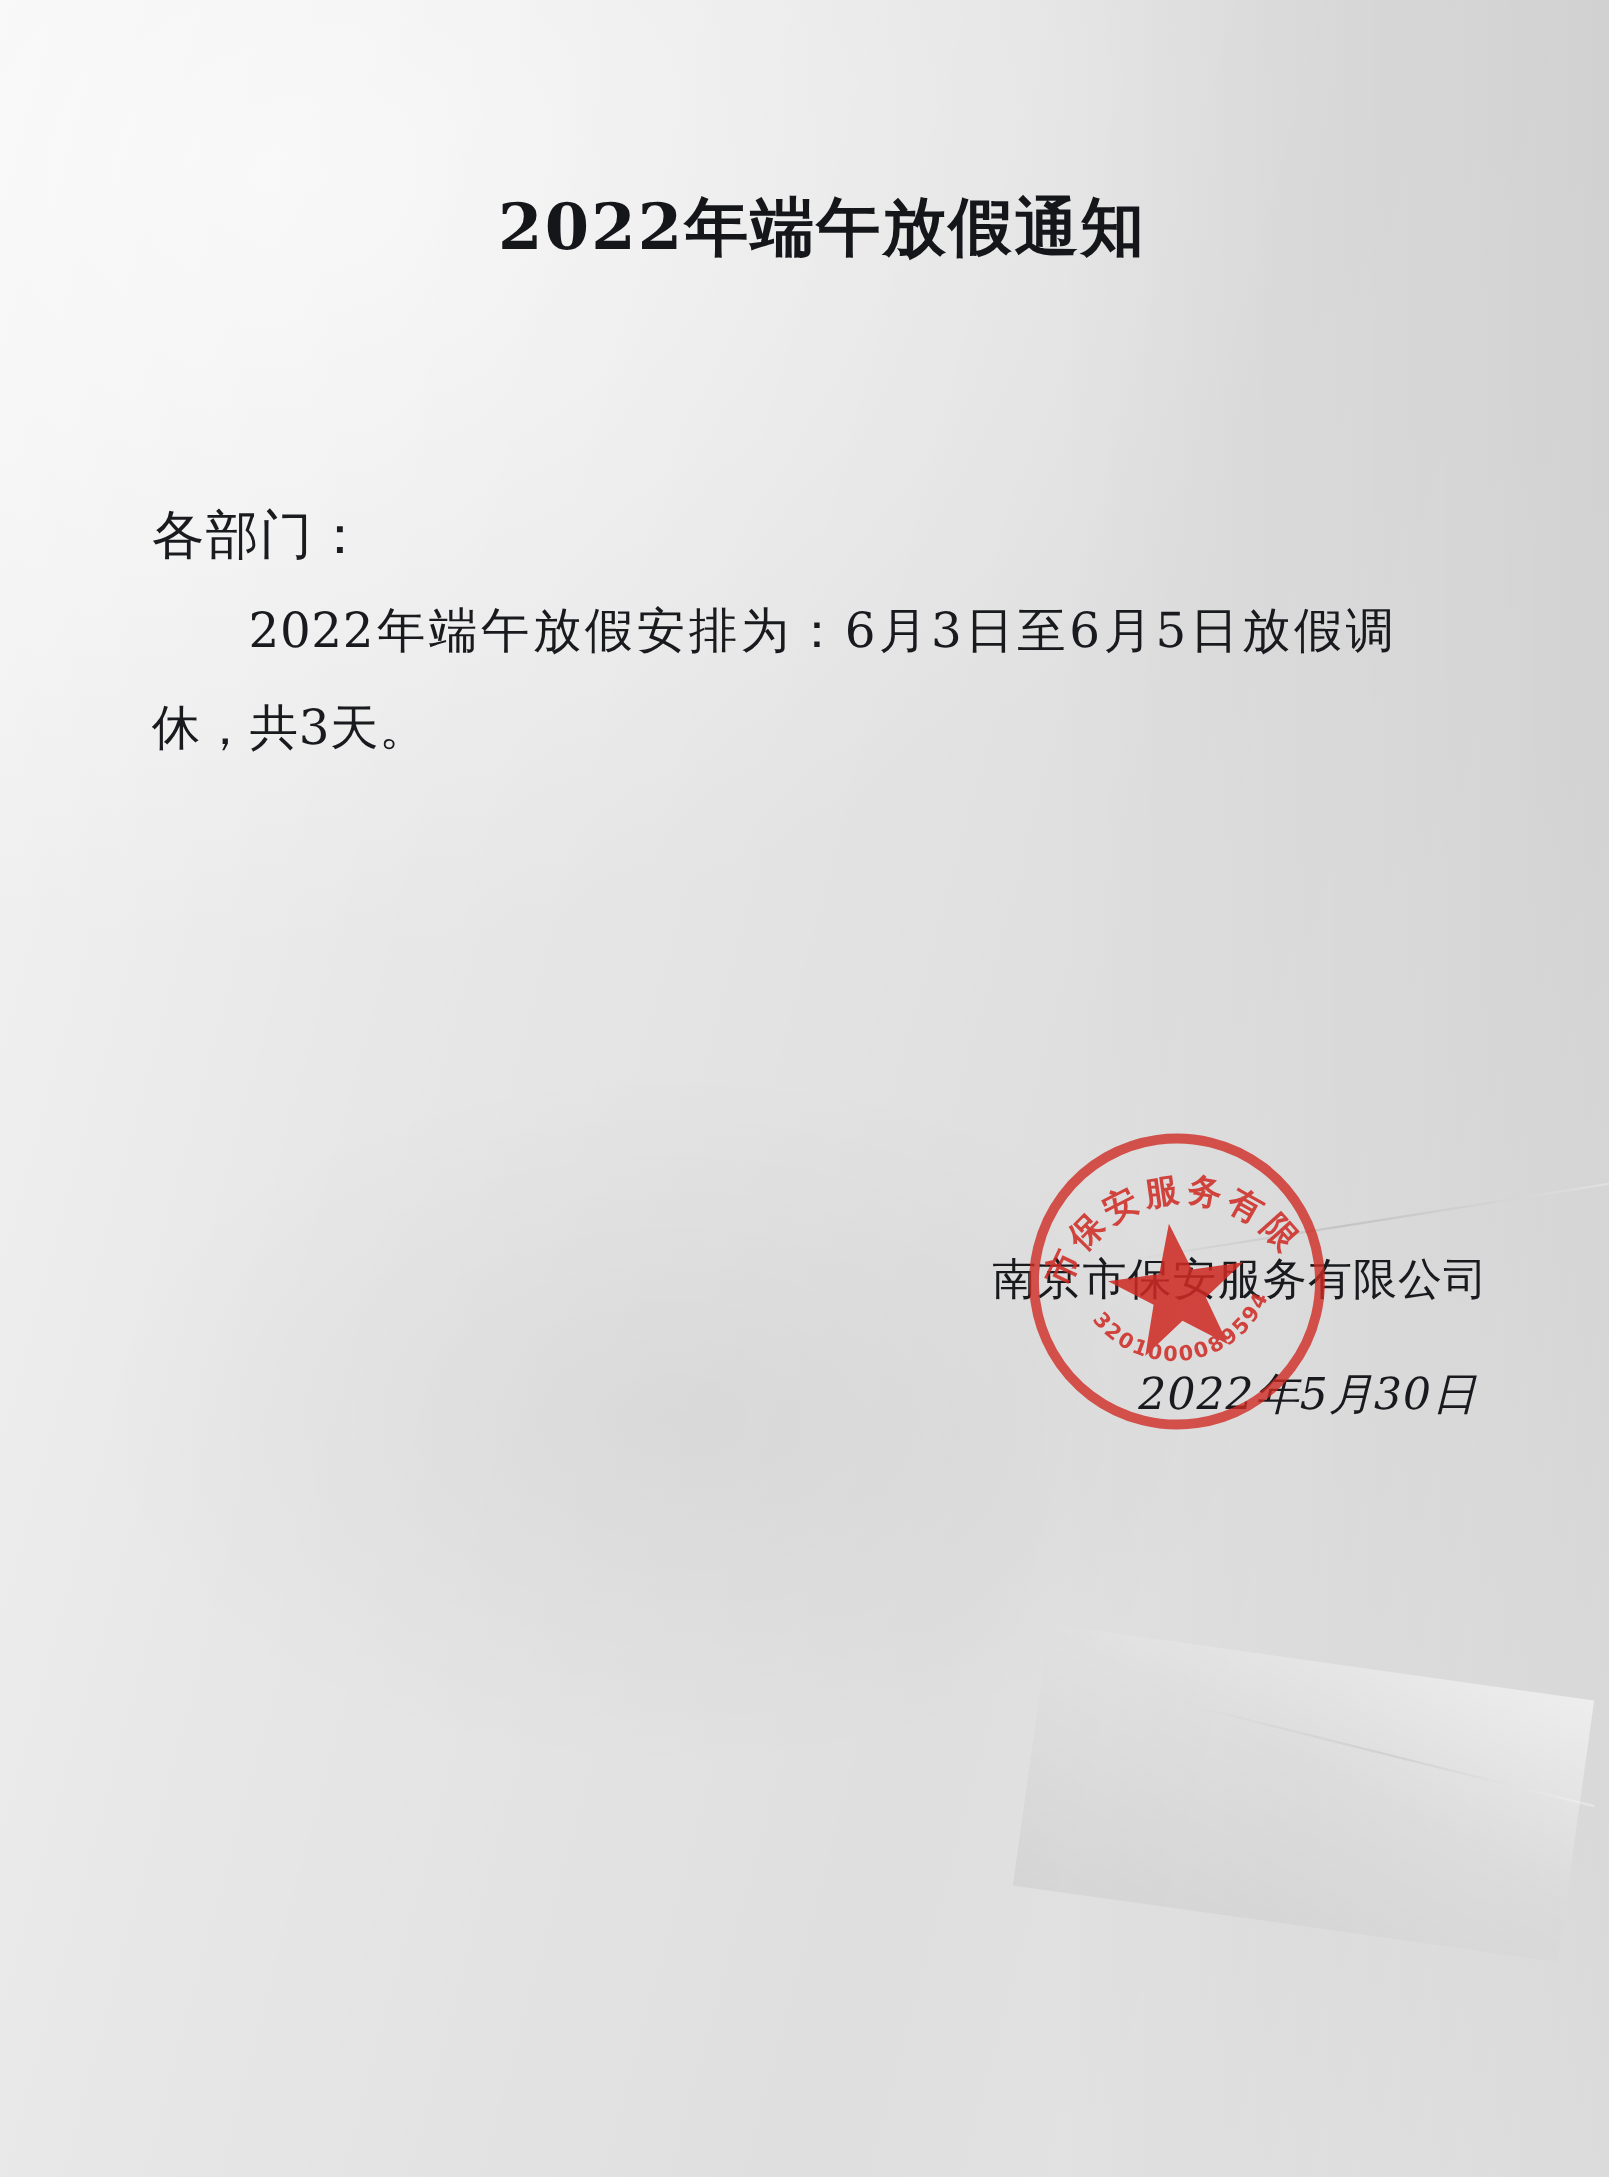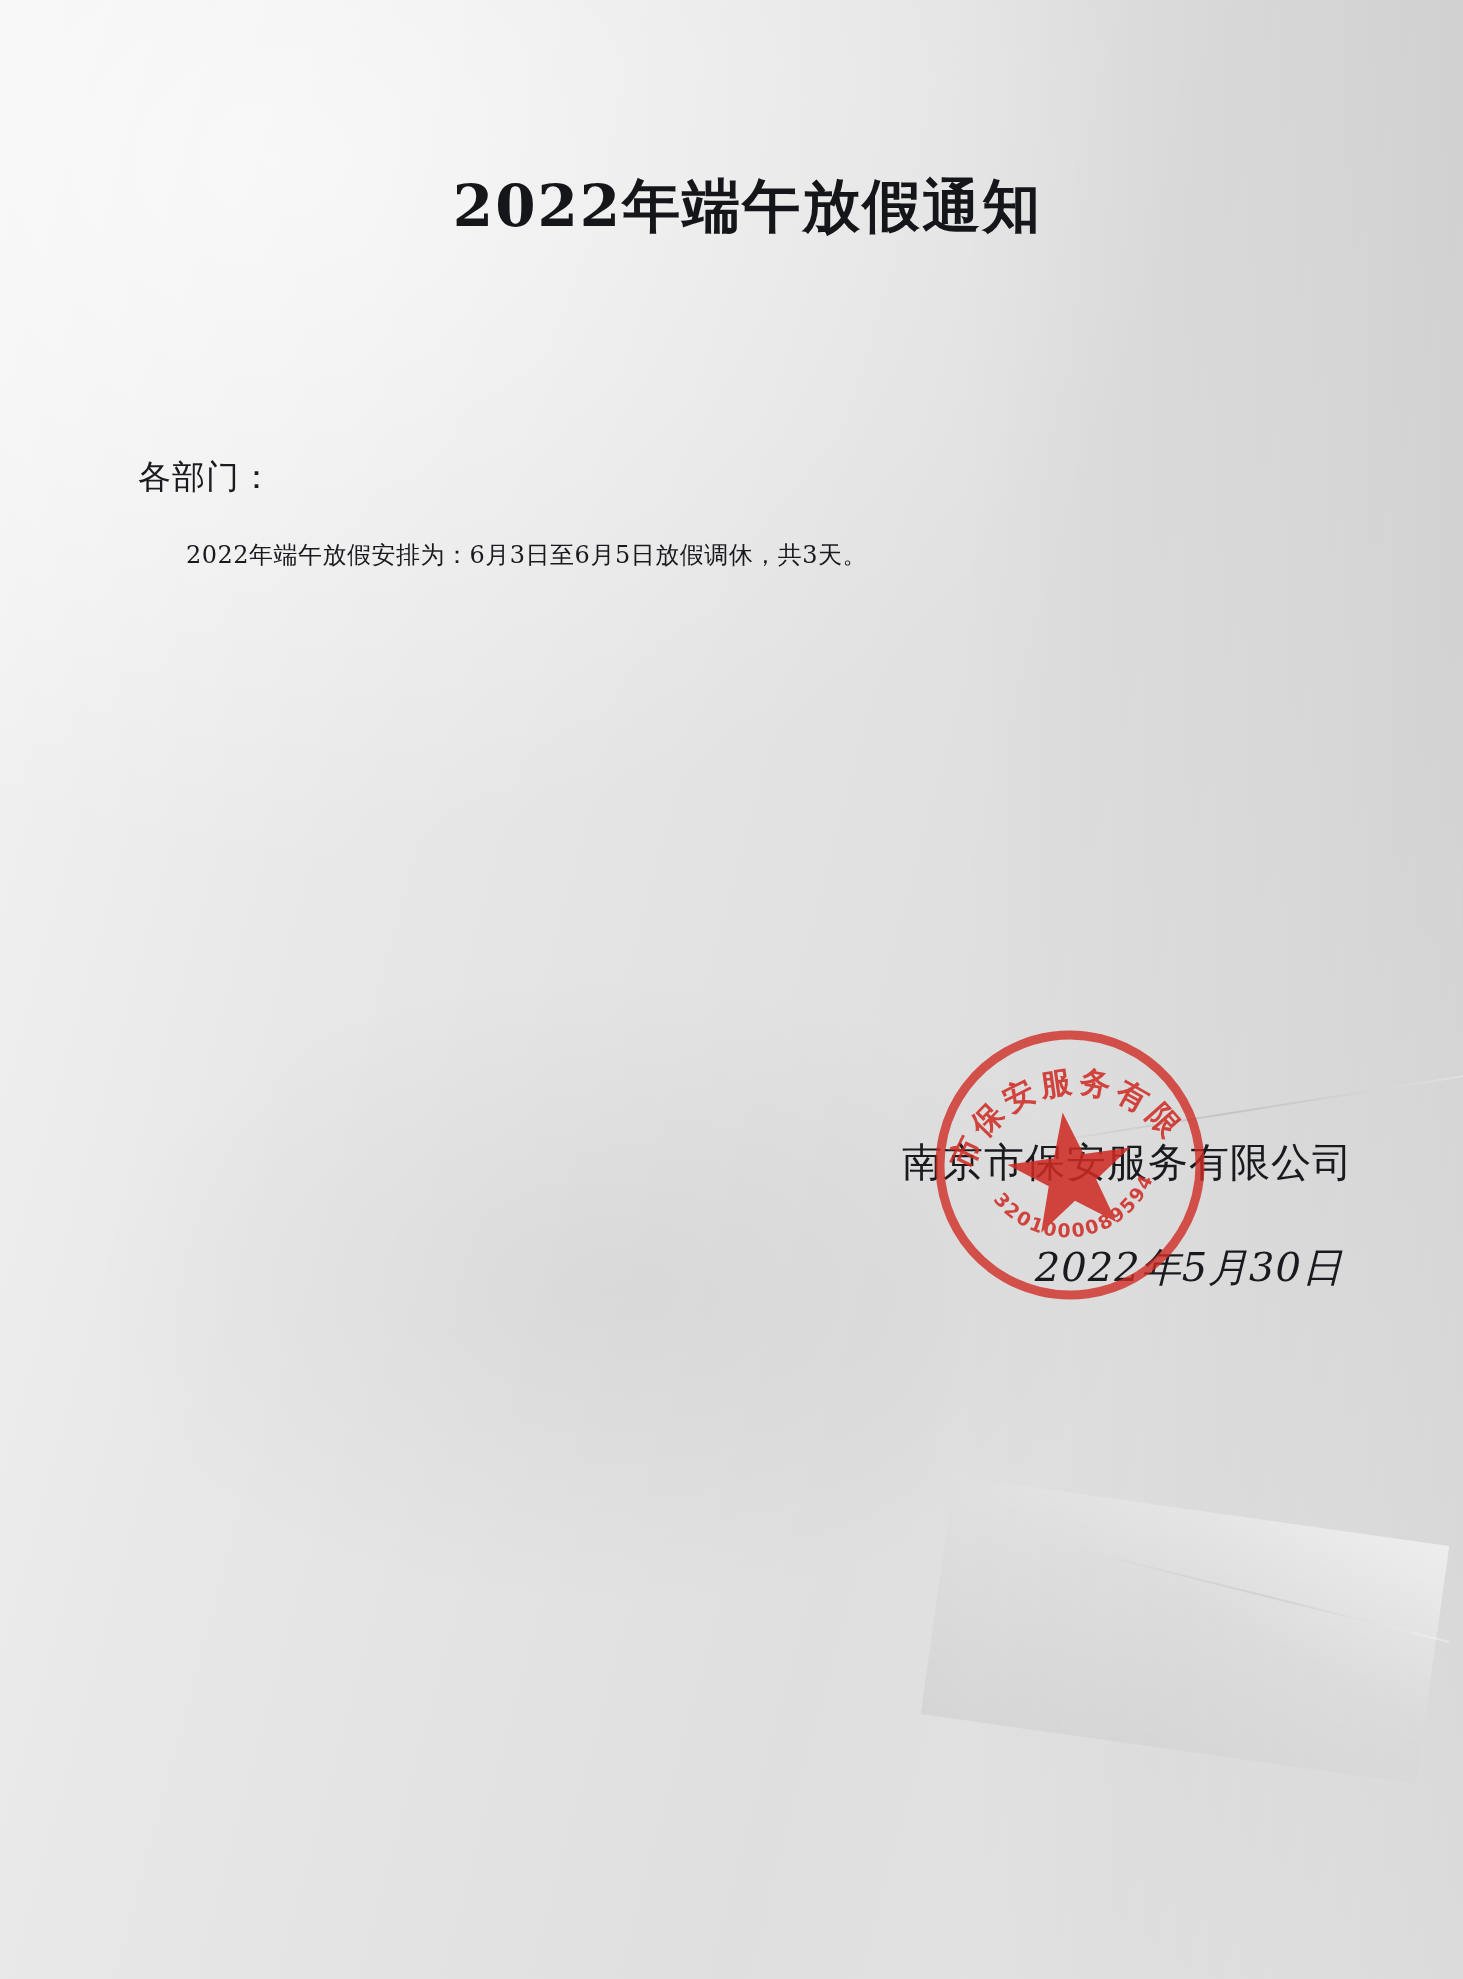--- a/index.html
+++ b/index.html
@@ -81,33 +81,33 @@
     font-size: 58px;
     font-weight: 700;
     letter-spacing: 2px;
     color: #15161a;
     font-family: "DejaVu Serif", "Liberation Serif", serif;
   }
   .salutation {
     position: absolute;
     left: 138px;
     top: 455px;
-    font-size: 33px;
+    font-size: 48px;
     color: #1a1b1f;
     letter-spacing: 1px;
   }
   .body-block {
     position: absolute;
     left: 138px;
     top: 530px;
     width: 1130px;
   }
   .para {
-    font-size: 24px;
-    line-height: 51px;
+    font-size: 44px;
+    line-height: 88px;
     color: #191a1e;
     text-indent: 2em;
     letter-spacing: 0.5px;
     text-align: justify;
     margin: 0 0 8px 0;
   }
   .sign-company {
     position: absolute;
     right: 142px;
     top: 1135px;

